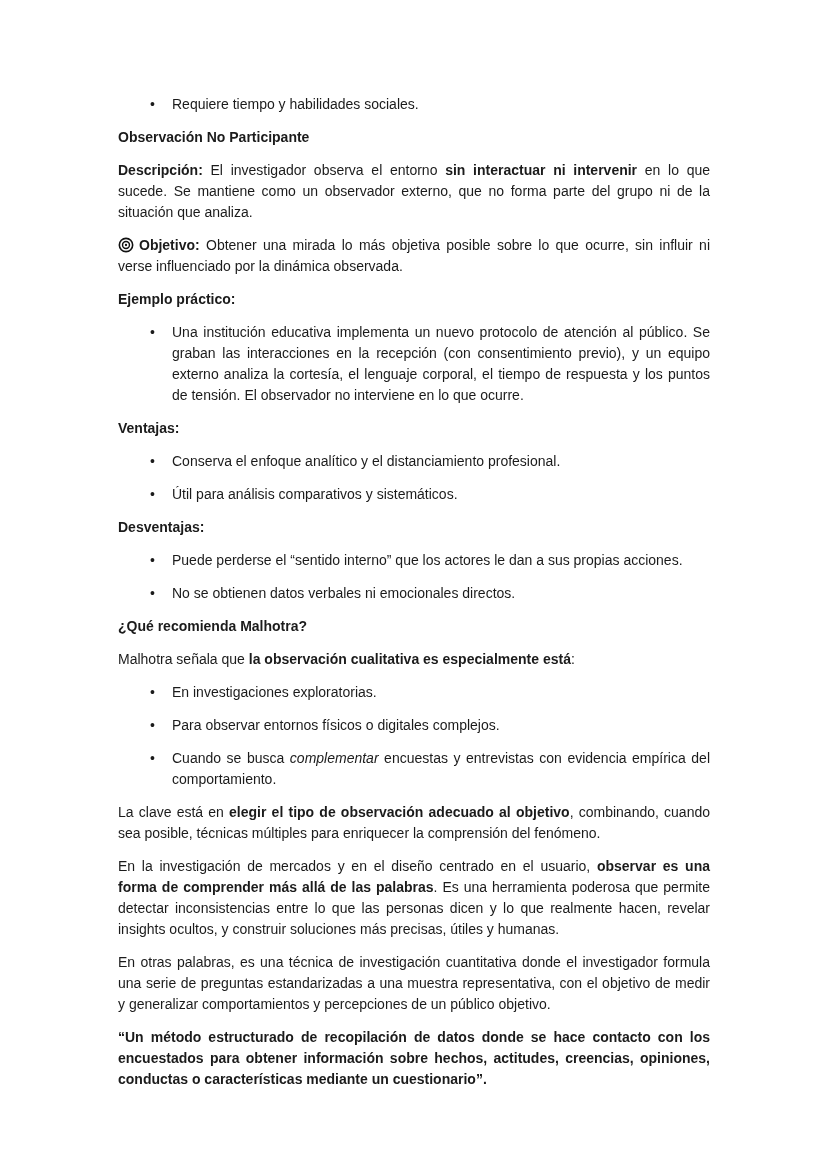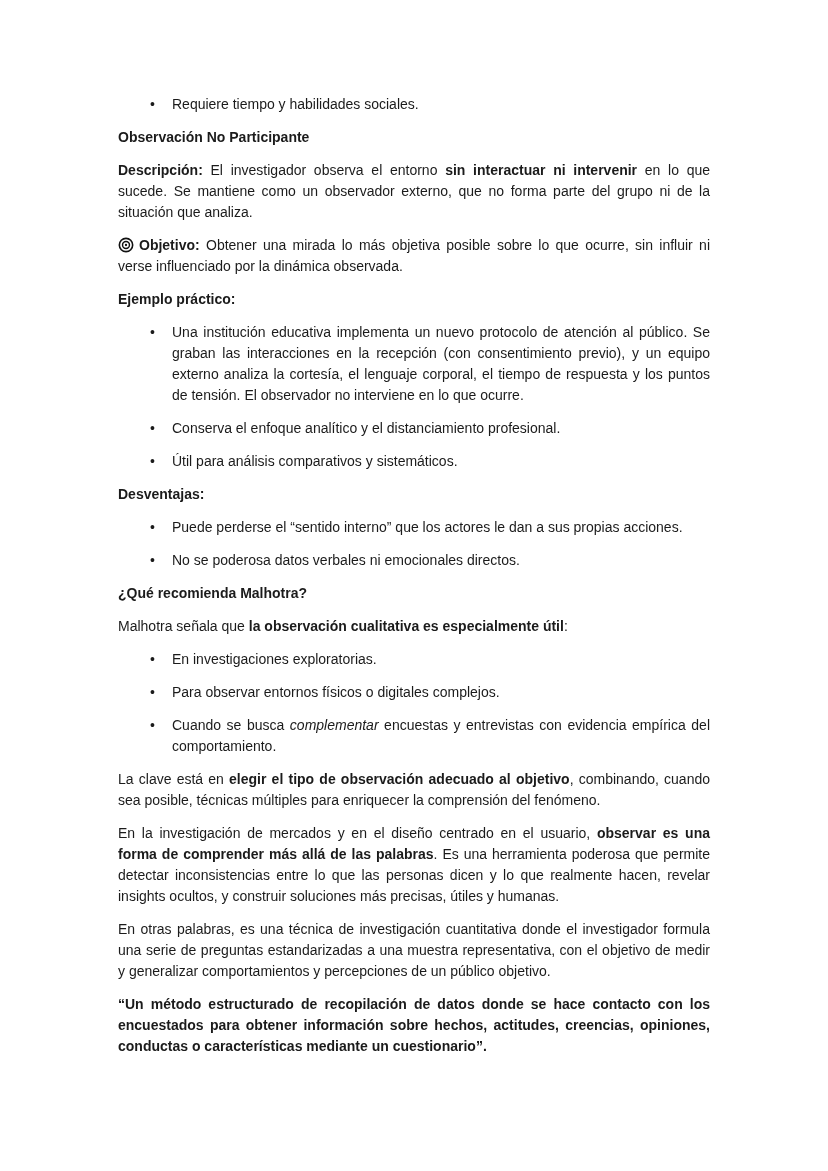--- a/index.html
+++ b/index.html
@@ -71,46 +71,47 @@
           <circle cx="12" cy="12" r="1.7" fill="#111"></circle>
         </svg></span><span class="b">Objetivo:</span><span> Obtener una mirada lo más objetiva posible sobre lo que ocurre, sin influir ni verse influenciado por la dinámica observada.</span></p>
 
   <p class="heading">Ejemplo práctico:</p>
 
   <div class="bullet">
     <span class="marker">•</span>
     <span class="btxt"><span>Una institución educativa implementa un nuevo protocolo de atención al público. Se graban las interacciones en la recepción (con consentimiento previo), y un equipo externo analiza la cortesía, el lenguaje corporal, el tiempo de respuesta y los puntos de tensión. El observador no interviene en lo que ocurre.</span></span>
   </div>
 
+  <p class="heading">Ventajas:</p>
 
   <div class="bullet">
     <span class="marker">•</span>
     <span class="btxt"><span>Conserva el enfoque analítico y el distanciamiento profesional.</span></span>
   </div>
 
   <div class="bullet">
     <span class="marker">•</span>
     <span class="btxt"><span>Útil para análisis comparativos y sistemáticos.</span></span>
   </div>
 
   <p class="heading">Desventajas:</p>
 
   <div class="bullet">
     <span class="marker">•</span>
     <span class="btxt"><span>Puede perderse el “sentido interno” que los actores le dan a sus propias acciones.</span></span>
   </div>
 
   <div class="bullet">
     <span class="marker">•</span>
-    <span class="btxt"><span>No se poderosa datos verbales ni emocionales directos.</span></span>
+    <span class="btxt"><span>No se obtienen datos verbales ni emocionales directos.</span></span>
   </div>
 
   <p class="heading">¿Qué recomienda Malhotra?</p>
 
-  <p class="para"><span>Malhotra señala que </span><span class="b">la observación cualitativa es especialmente útil</span><span>:</span></p>
+  <p class="para"><span>Malhotra señala que </span><span class="b">la observación cualitativa es especialmente está</span><span>:</span></p>
 
   <div class="bullet">
     <span class="marker">•</span>
     <span class="btxt"><span>En investigaciones exploratorias.</span></span>
   </div>
 
   <div class="bullet">
     <span class="marker">•</span>
     <span class="btxt"><span>Para observar entornos físicos o digitales complejos.</span></span>
   </div>

